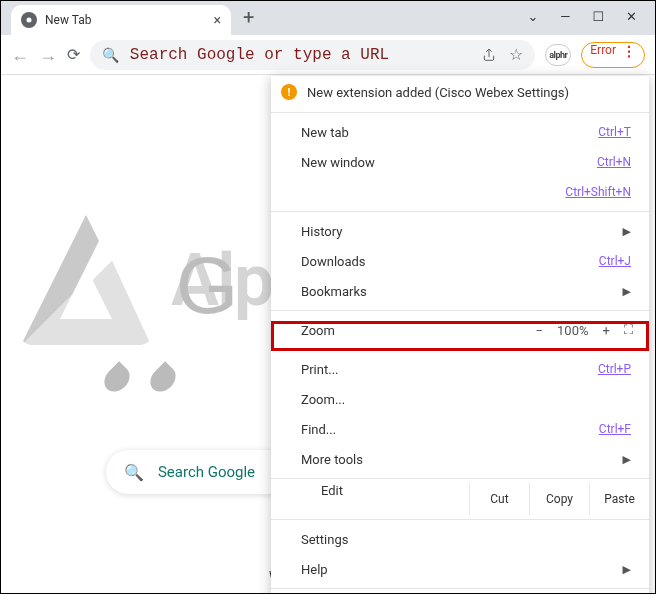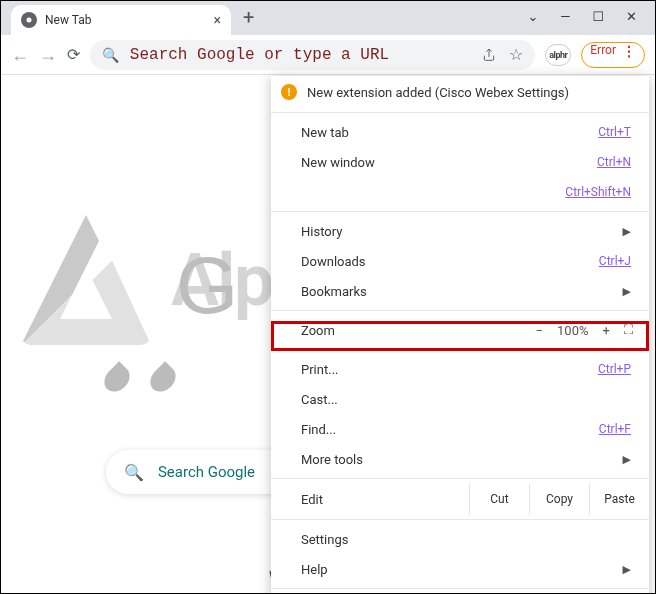--- a/index.html
+++ b/index.html
@@ -61,21 +61,21 @@
   
   .menu { position: absolute; left: 270px; top: 75px; width: 378px; background: #fff; box-shadow: 0 2px 12px rgba(0,0,0,0.25); z-index: 50; font-size: 13px; color: #333; }
   .menu-row { display: flex; align-items: center; height: 30px; padding: 0 18px 0 30px; position: relative; }
   .menu-row .shortcut-key { margin-left: auto; color: #8b5cf6; font-size: 12px; text-decoration: underline; }
   .menu-row .arrow { margin-left: auto; color: #555; font-size: 11px; }
   .menu-sep { height: 1px; background: #e6e6e6; margin: 4px 0; }
   .menu-notif { display: flex; align-items: center; padding: 8px 18px 8px 10px; gap: 10px; }
   .menu-notif .excl { width: 16px; height: 16px; border-radius: 50%; background: #f29900; color: #fff; font-size: 11px; font-weight: bold; display: flex; align-items: center; justify-content: center; }
   .zoom-row .zctl { margin-left: auto; display: flex; align-items: center; gap: 14px; color: #555; }
   .zoom-row .zctl .full { font-size: 13px; letter-spacing: -2px; }
-  .edit-row { display: flex; align-items: center; height: 32px; }
+  .edit-row { display: flex; height: 32px; padding-left: 20px; }
   .edit-row .elabel { padding-left: 30px; flex: 1; }
   .edit-row .ebtn { border-left: 1px solid #e6e6e6; height: 100%; width: 60px; display: flex; align-items: center; justify-content: center; font-size: 12px; }
   
   .highlight-box { position: absolute; left: 270px; top: 320px; width: 378px; height: 30px; border: 3px solid #c00; z-index: 60; pointer-events: none; }
 
   svg.share-icon { width: 16px; height: 16px; stroke: #5f6368; fill: none; stroke-width: 1.5; }
   .star { font-size: 16px; }
 </style>
 </head>
 <body>
@@ -190,21 +190,21 @@
       <span>+</span>
       <span class="full">⛶</span>
     </div>
   </div>
   <div class="menu-sep"></div>
   <div class="menu-row">
     <span>Print...</span>
     <span class="shortcut-key">Ctrl+P</span>
   </div>
   <div class="menu-row">
-    <span>Cast...</span>
+    <span>Zoom...</span>
   </div>
   <div class="menu-row">
     <span>Find...</span>
     <span class="shortcut-key">Ctrl+F</span>
   </div>
   <div class="menu-row">
     <span>More tools</span>
     <span class="arrow">▶</span>
   </div>
   <div class="menu-sep"></div>

